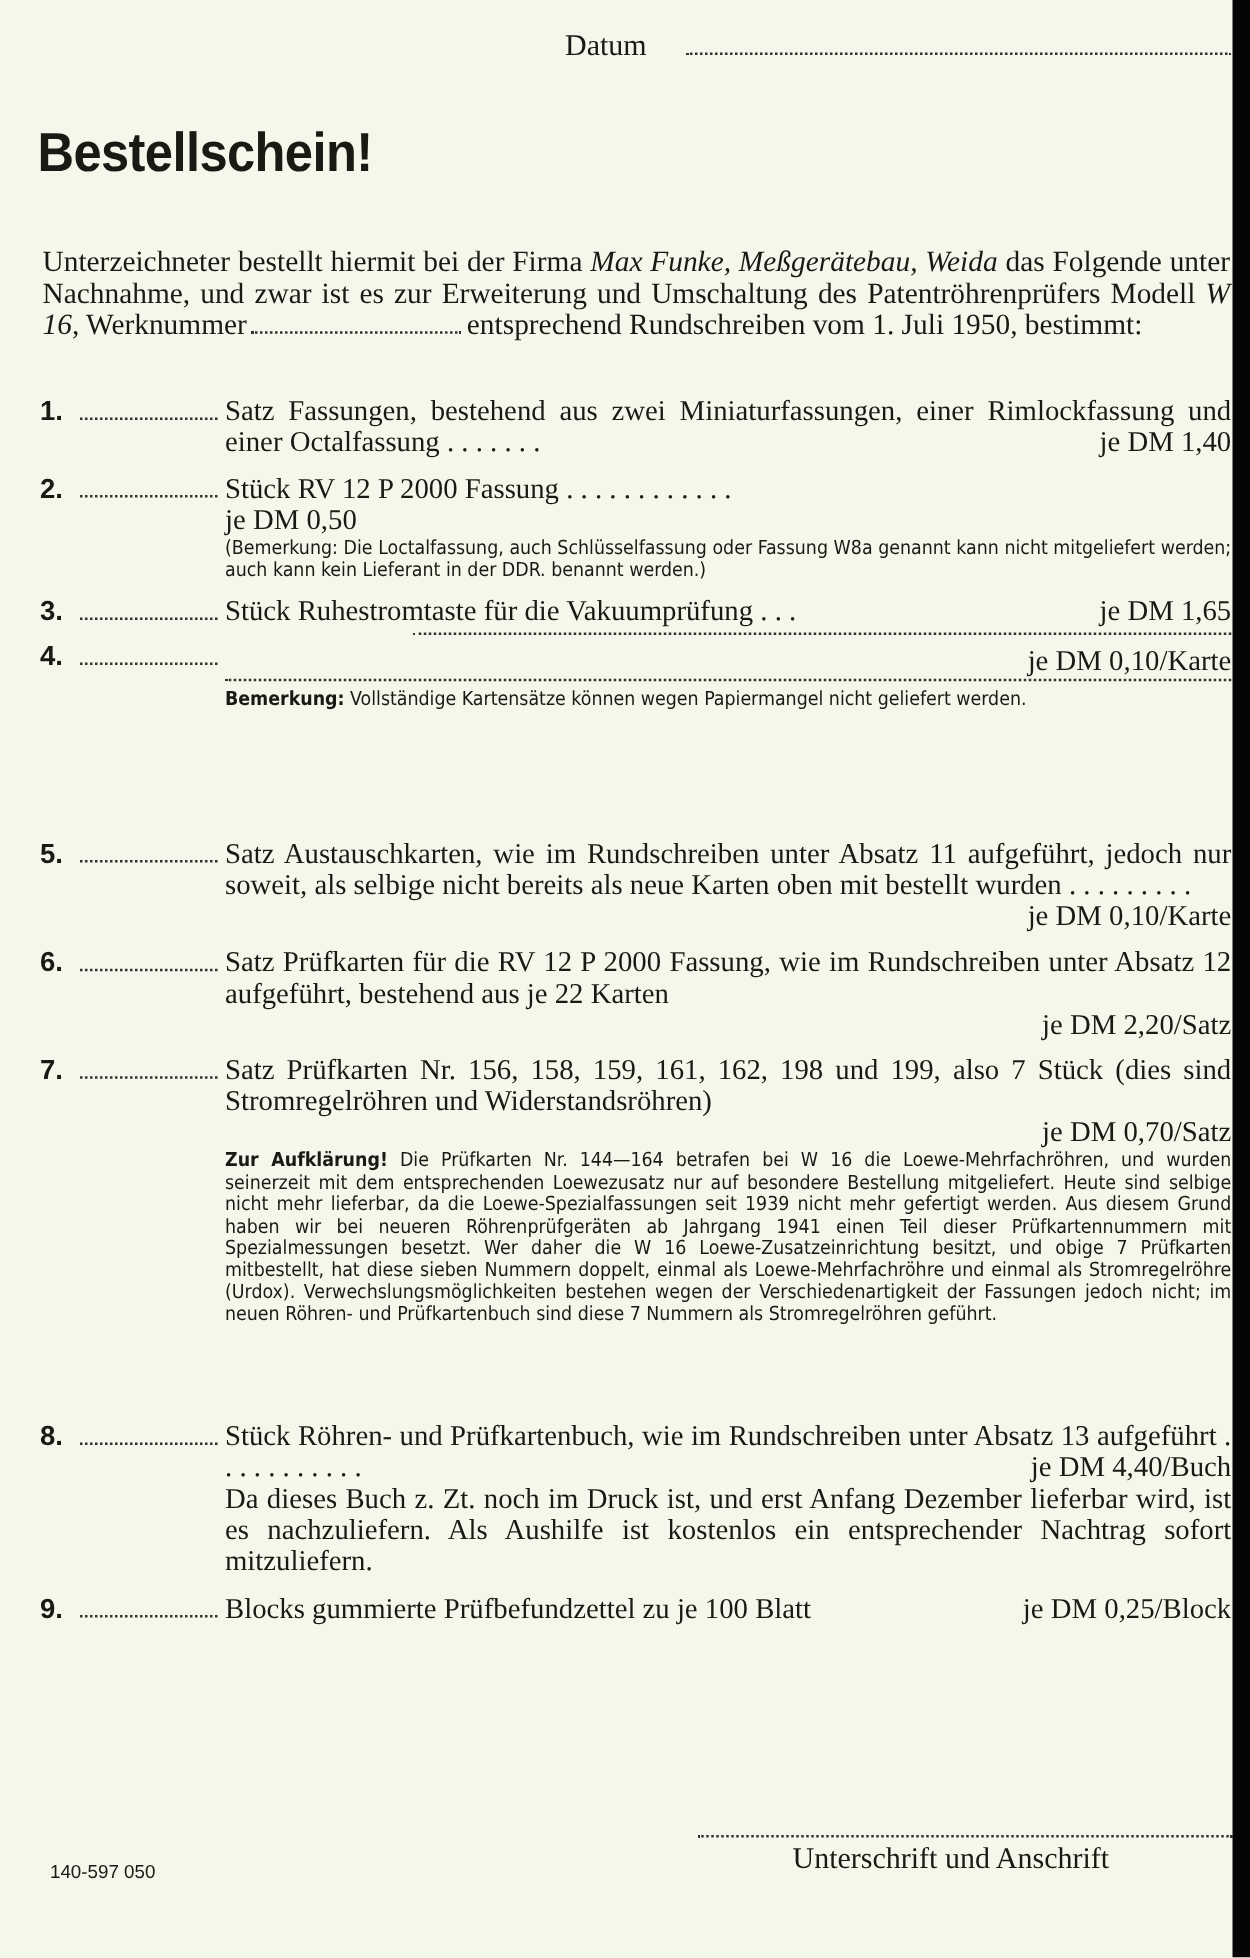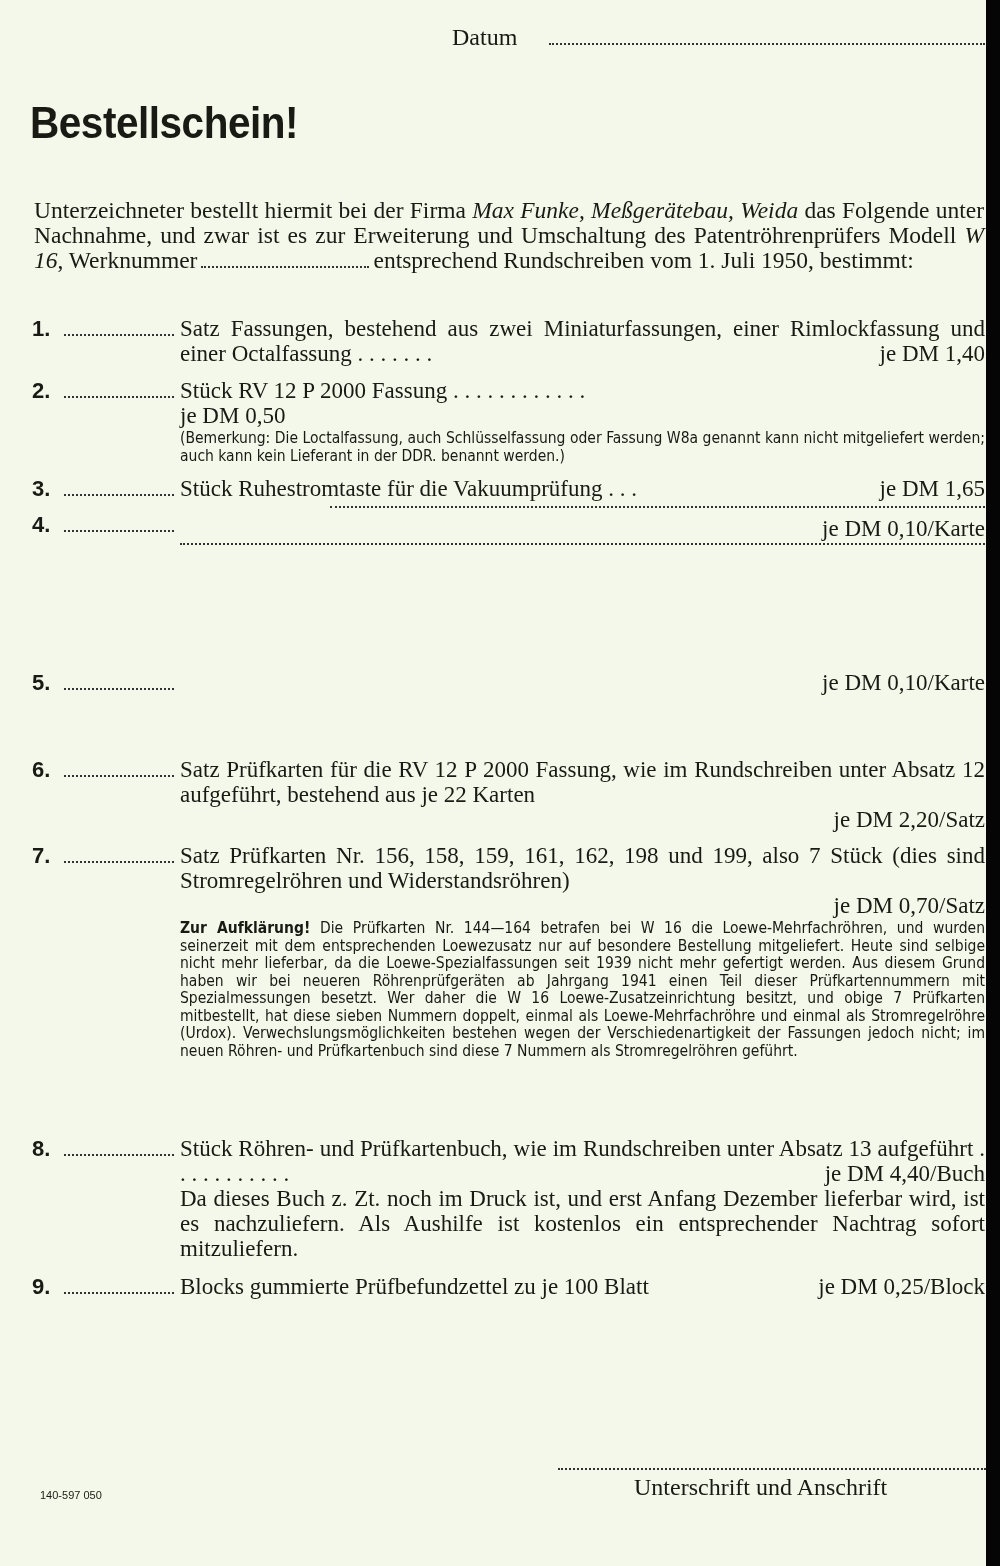--- a/index.html
+++ b/index.html
@@ -55,21 +55,21 @@
     font-family: "DejaVu Sans Condensed", "DejaVu Sans", sans-serif;
     font-size: 15.5px; line-height: 17.5px; text-align: justify;
   }
   .note b { font-weight: bold; }
   .lineleader { display:block; border-bottom: 2px dotted #333; height: 0; margin: 4px 0; }
   .sig-line {
     position: absolute; left: 558px; top: 1468px; width: 428px; border-bottom: 2px dotted #333;
   }
   .sig-label { position: absolute; left: 634px; top: 1474px; font-size: 24px; }
   .footer-code {
-    position: absolute; left: 40px; top: 1489px; font-size: 11px;
+    position: absolute; left: 40px; top: 1489px; font-size: 15px;
     font-family: "Liberation Sans", "DejaVu Sans", sans-serif;
   }
 </style>
 </head>
 <body>
 
 <div class="paper"></div>
 <div class="edge"></div>
 
 <div class="datum">
@@ -115,27 +115,32 @@
   </div>
 </div>
 
 <div class="item" style="top:512px;">
   <span class="num">4.</span>
   <span class="qty"></span>
   <div class="body" style="top:0;">
     <span class="lineleader" style="margin-left:150px;margin-top:-6px;"></span>
     <span class="price" style="margin-top:8px;">je DM 0,10/Karte</span>
     <span class="lineleader" style="margin-top:2px;"></span>
+    <div class="note" style="margin-top:6px;">
+      <b>Bemerkung:</b>
+      <span>Vollständige Kartensätze können wegen Papiermangel nicht geliefert werden.</span>
+    </div>
   </div>
 </div>
 
 <div class="item" style="top:670px;">
   <span class="num">5.</span>
   <span class="qty"></span>
   <div class="body" style="top:0;">
+    <span>Satz Austauschkarten, wie im Rundschreiben unter Absatz 11 aufgeführt, jedoch nur soweit, als selbige nicht bereits als neue Karten oben mit bestellt wurden . . . . . . . . .</span>
     <span style="float:right">je DM 0,10/Karte</span>
   </div>
 </div>
 
 <div class="item" style="top:757px;">
   <span class="num">6.</span>
   <span class="qty"></span>
   <div class="body" style="top:0;">
     <div>Satz Prüfkarten für die RV 12 P 2000 Fassung, wie im Rundschreiben unter Absatz 12 aufgeführt, bestehend aus je 22 Karten</div>
     <span class="price">je DM 2,20/Satz</span>

